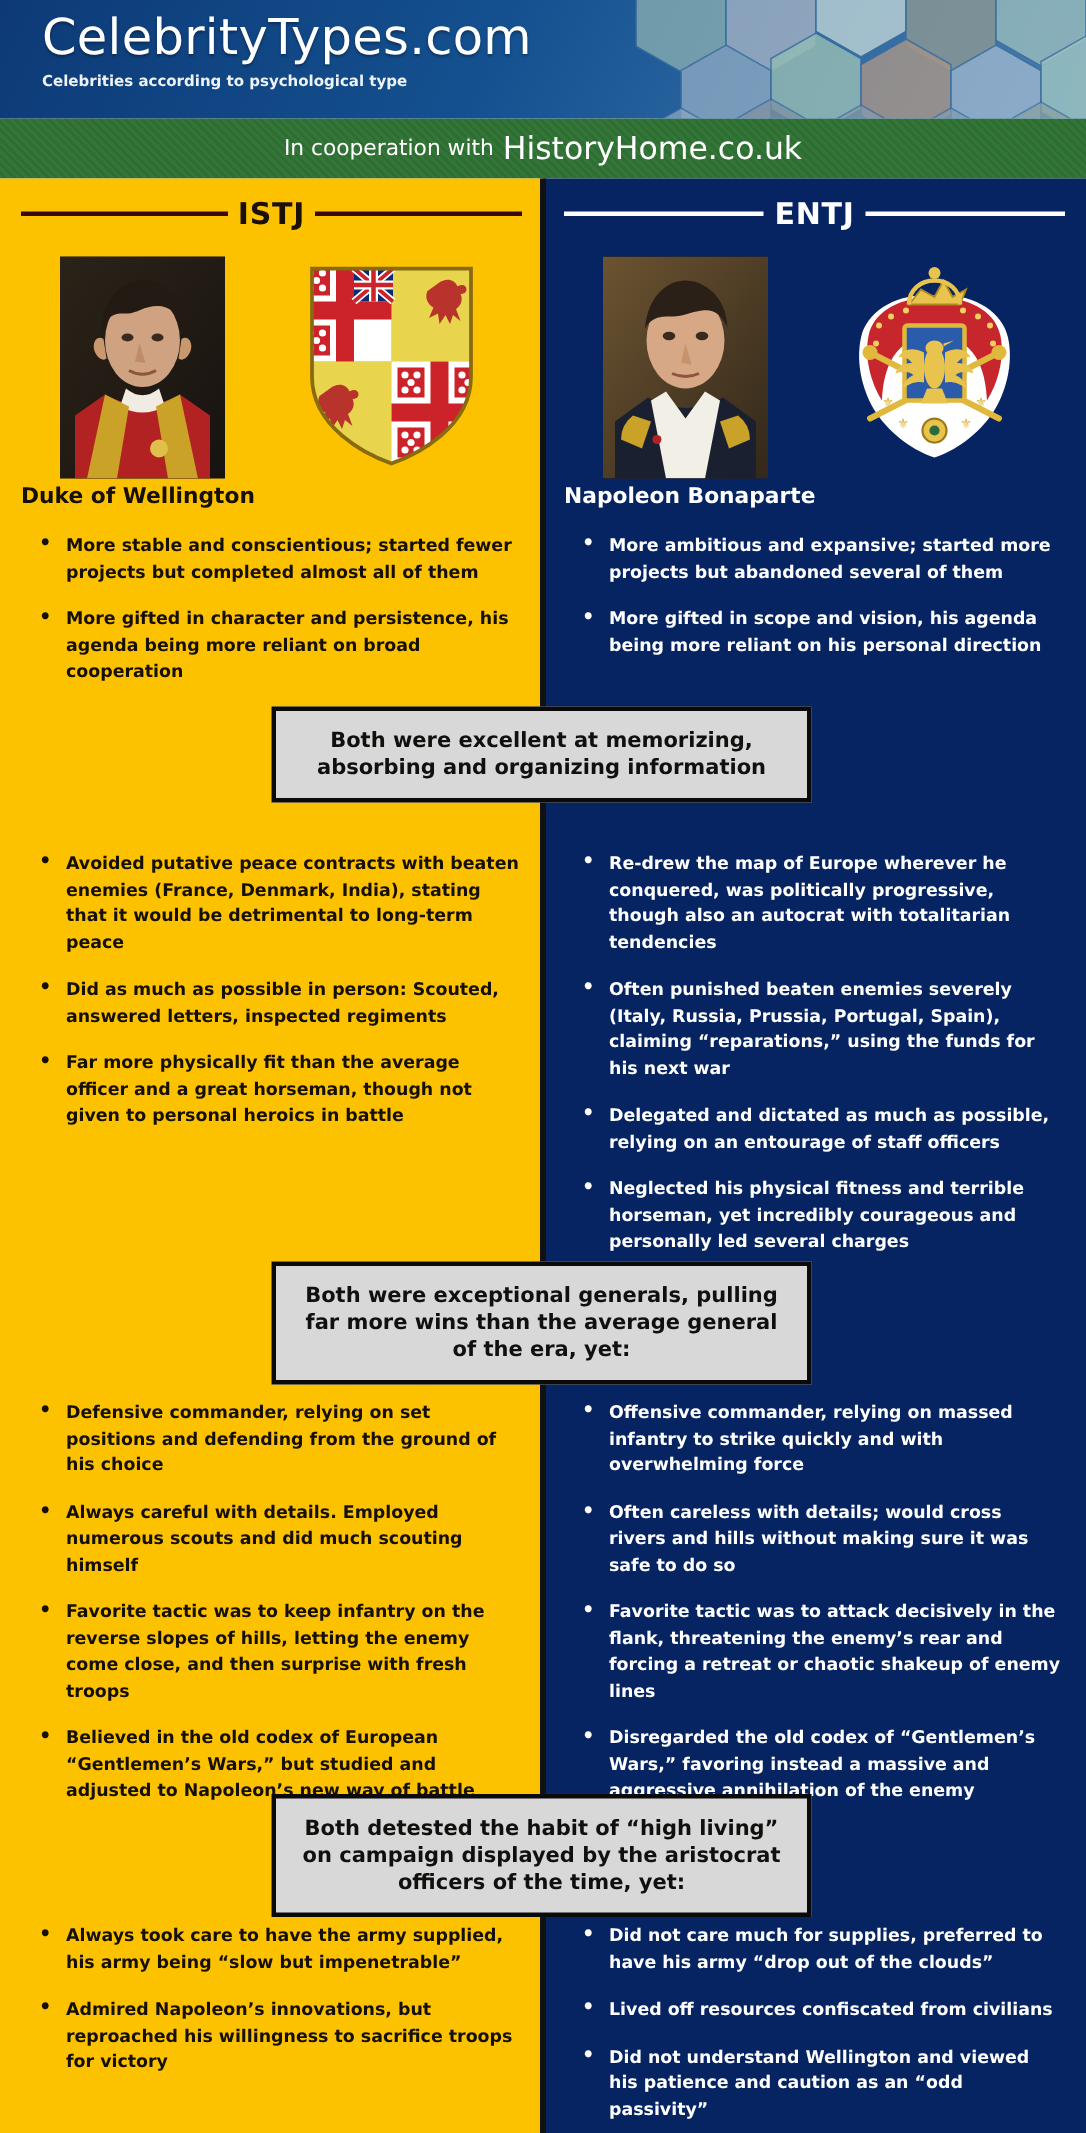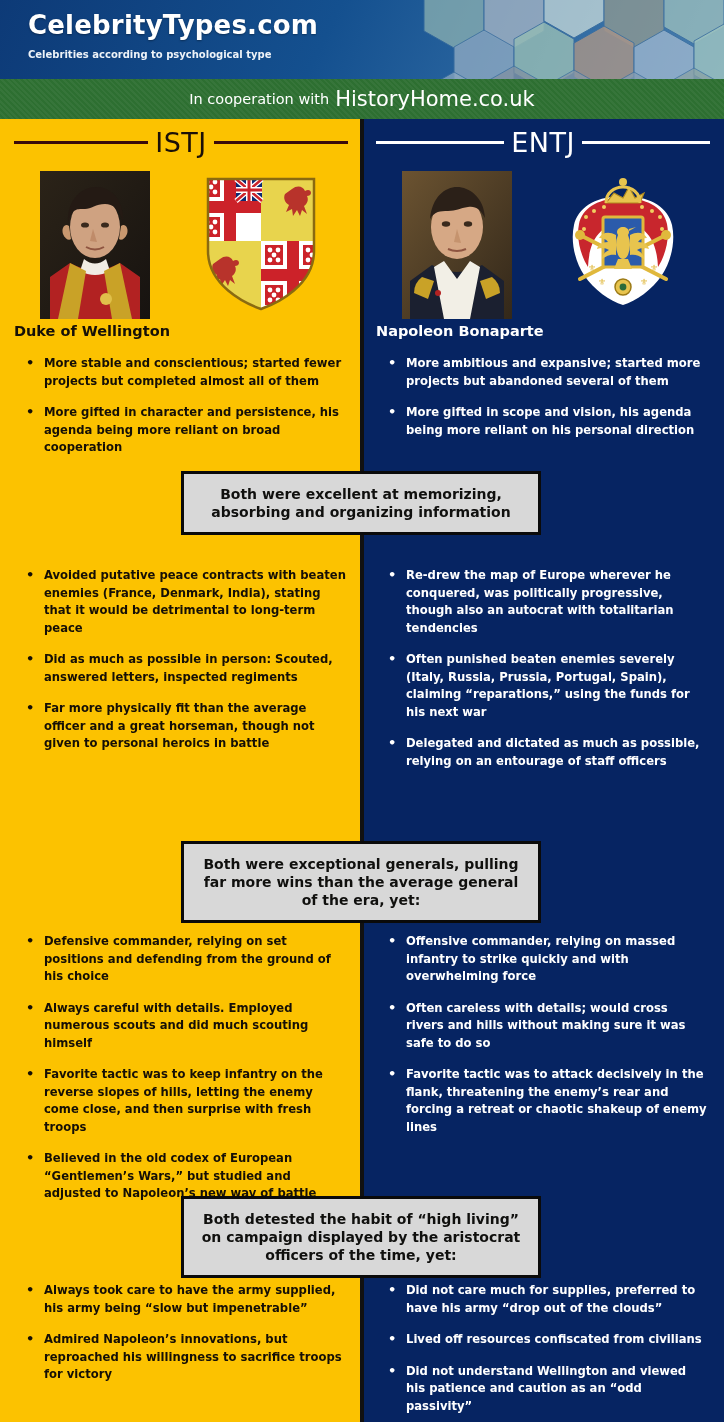--- a/index.html
+++ b/index.html
@@ -33,24 +33,24 @@
     width: 330px; height: 79px;
     opacity: .85;
   }
   .masthead-text {
     position: absolute;
     left: 28px; top: 6px;
     z-index: 3;
   }
   .site-title {
     color: #ffffff;
-    font-size: 26px;
+    font-size: 33px;
     line-height: 38px;
     letter-spacing: .2px;
-    font-weight: 700;
+    font-weight: 400;
     text-shadow: 0 1px 2px rgba(0,0,0,.35);
   }
   .site-tagline {
     color: #eef3f8;
     font-size: 10px;
     line-height: 18px;
     margin-top: 2px;
     font-weight: 700;
   }
   .coop-band {
@@ -98,22 +98,22 @@
   .type-rule {
     flex: 1 1 auto;
     height: 3px;
     margin: 0 7px;
   }
   .type-rule.left-side  { margin-left: 14px; }
   .type-rule.right-side { margin-right: 14px; }
   .col-left  .type-rule { background: #3a0a0a; }
   .col-right .type-rule { background: #ffffff; }
   .type-label {
-    font-size: 27px;
-    font-weight: 400;
+    font-size: 20px;
+    font-weight: 700;
     letter-spacing: .5px;
     white-space: nowrap;
   }
   .col-left  .type-label { color: #1a1008; }
   .col-right .type-label { color: #ffffff; }
 
   
   .portrait-row {
     position: relative;
     height: 190px;
@@ -432,26 +432,28 @@
 
       <div class="bullets" style="top:236px">
         <div class="bullet">More ambitious and expansive; started more projects but abandoned several of them</div>
         <div class="bullet">More gifted in scope and vision, his agenda being more reliant on his personal direction</div>
       </div>
 
       <div class="bullets" style="top:448px">
         <div class="bullet">Re-drew the map of Europe wherever he conquered, was politically progressive, though also an autocrat with totalitarian tendencies</div>
         <div class="bullet">Often punished beaten enemies severely (Italy, Russia, Prussia, Portugal, Spain), claiming “reparations,” using the funds for his next war</div>
         <div class="bullet">Delegated and dictated as much as possible, relying on an entourage of staff officers</div>
+        <div class="bullet">Neglected his physical fitness and terrible horseman, yet incredibly courageous and personally led several charges</div>
       </div>
 
       <div class="bullets" style="top:814px">
         <div class="bullet">Offensive commander, relying on massed infantry to strike quickly and with overwhelming force</div>
         <div class="bullet">Often careless with details; would cross rivers and hills without making sure it was safe to do so</div>
         <div class="bullet">Favorite tactic was to attack decisively in the flank, threatening the enemy’s rear and forcing a retreat or chaotic shakeup of enemy lines</div>
+        <div class="bullet">Disregarded the old codex of “Gentlemen’s Wars,” favoring instead a massive and aggressive annihilation of the enemy</div>
       </div>
 
       <div class="bullets" style="top:1163px">
         <div class="bullet">Did not care much for supplies, preferred to have his army “drop out of the clouds”</div>
         <div class="bullet">Lived off resources confiscated from civilians</div>
         <div class="bullet">Did not understand Wellington and viewed his patience and caution as an “odd passivity”</div>
       </div>
     </div>
 
     <div class="col-divider"></div>

